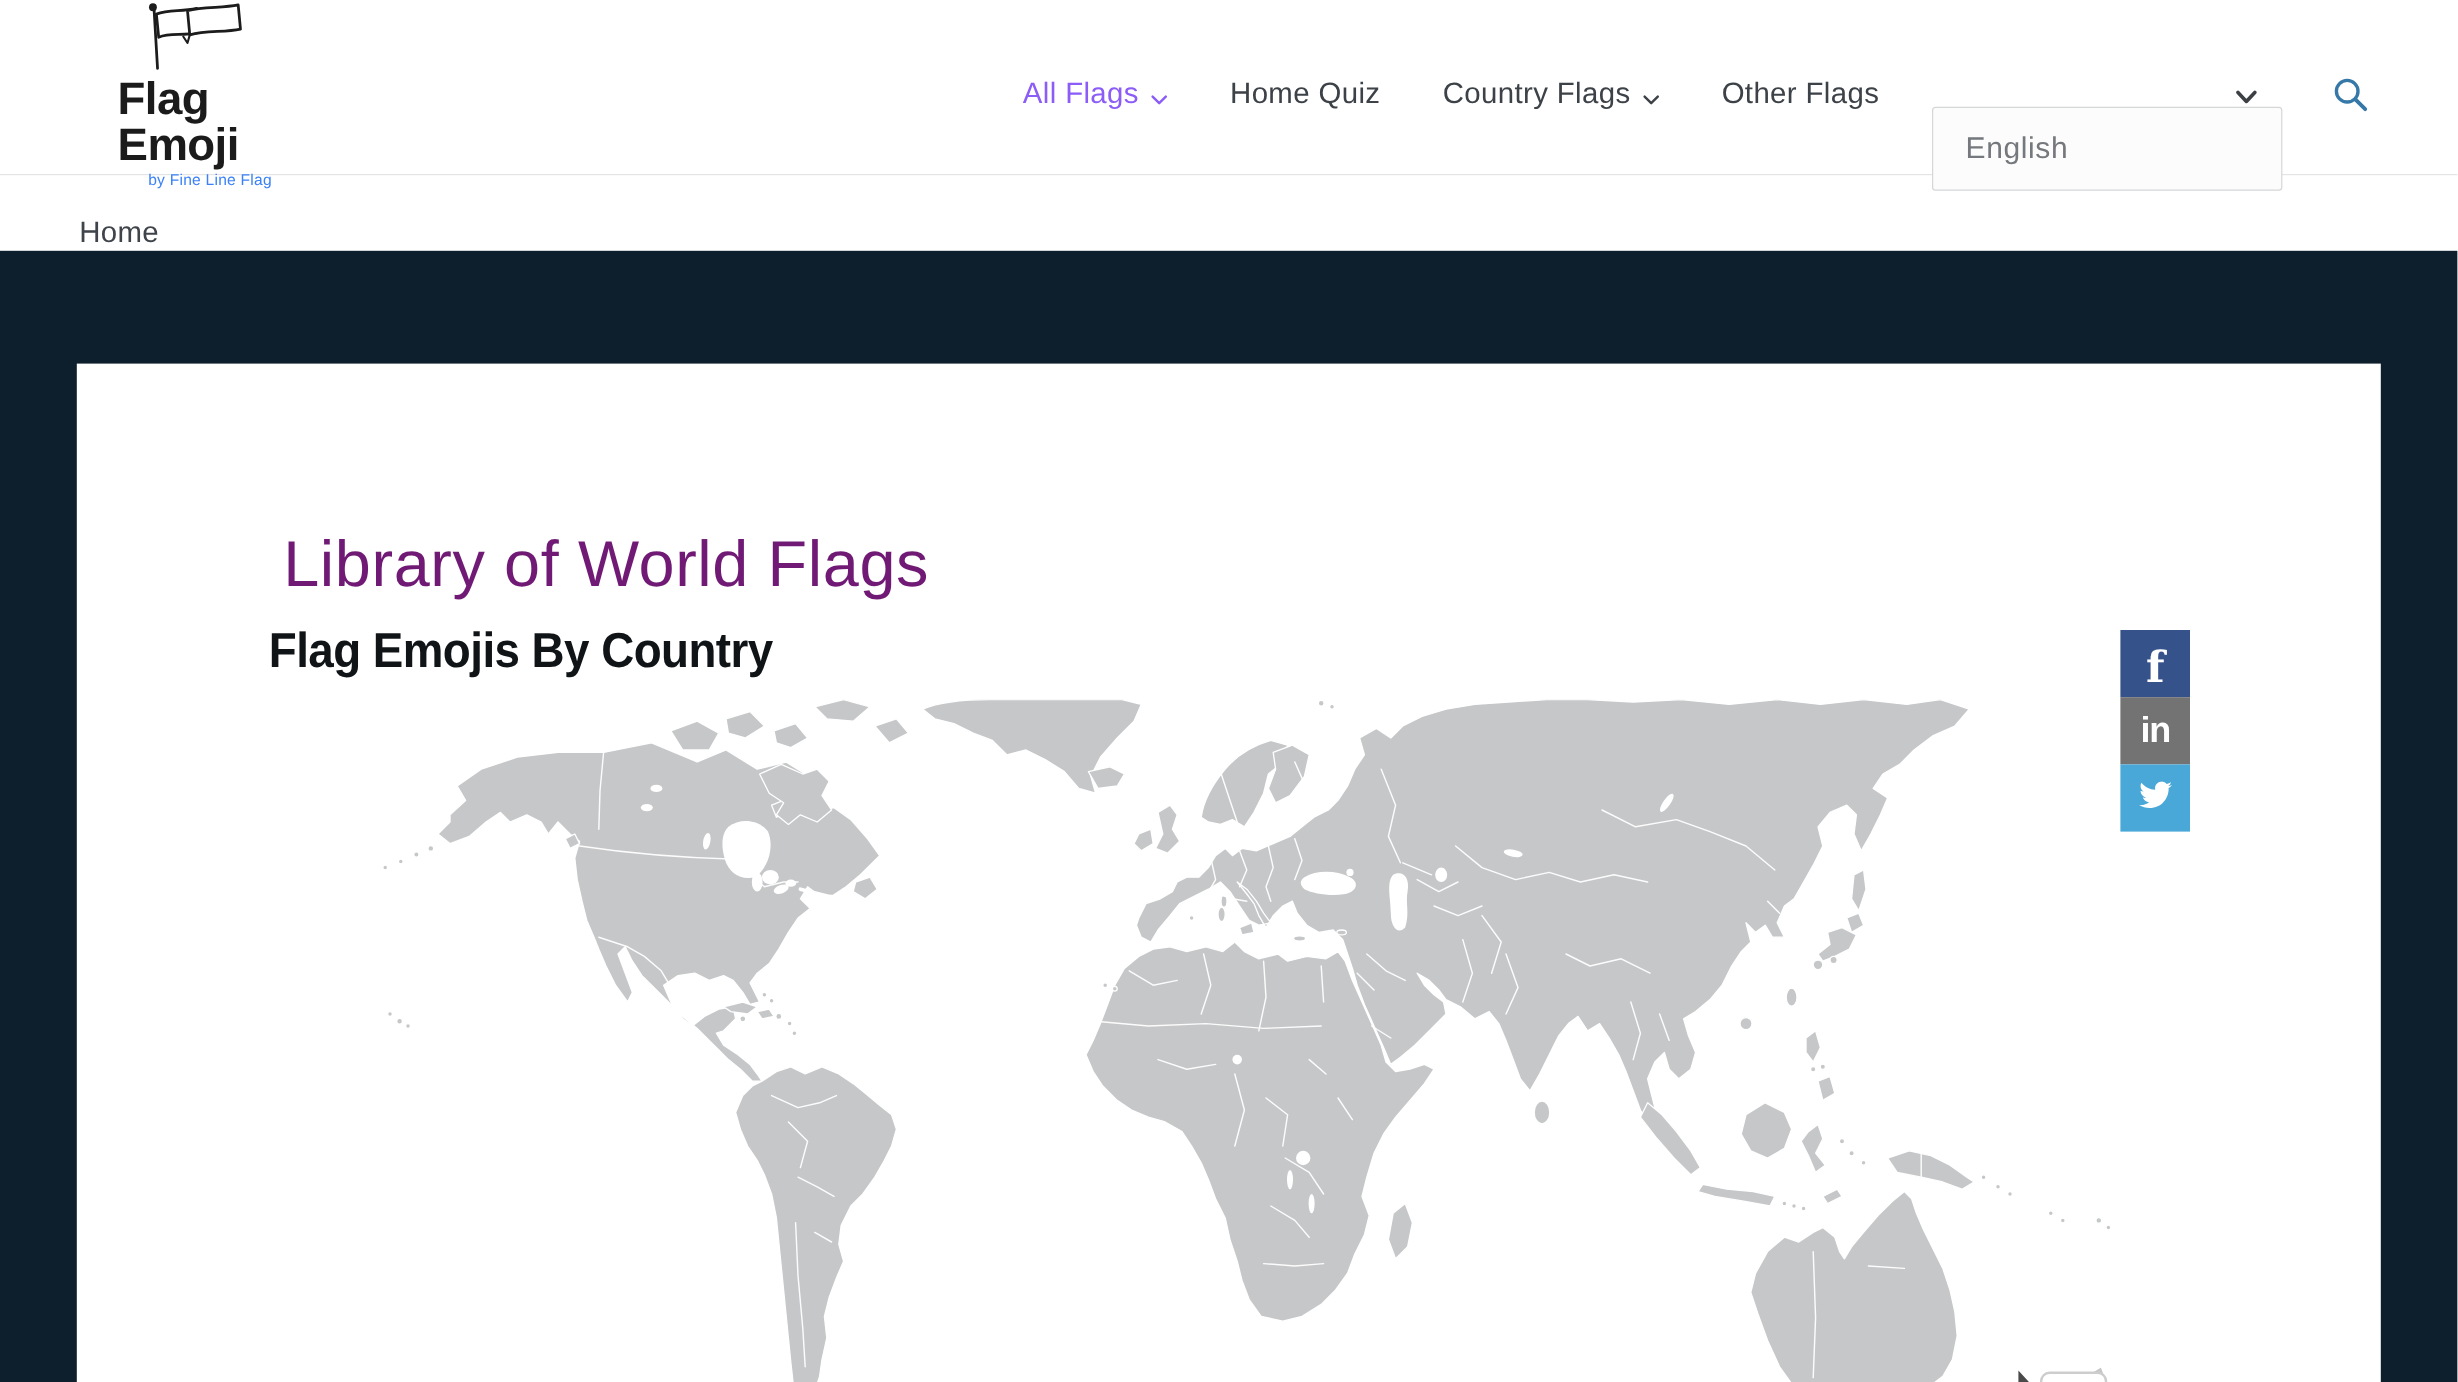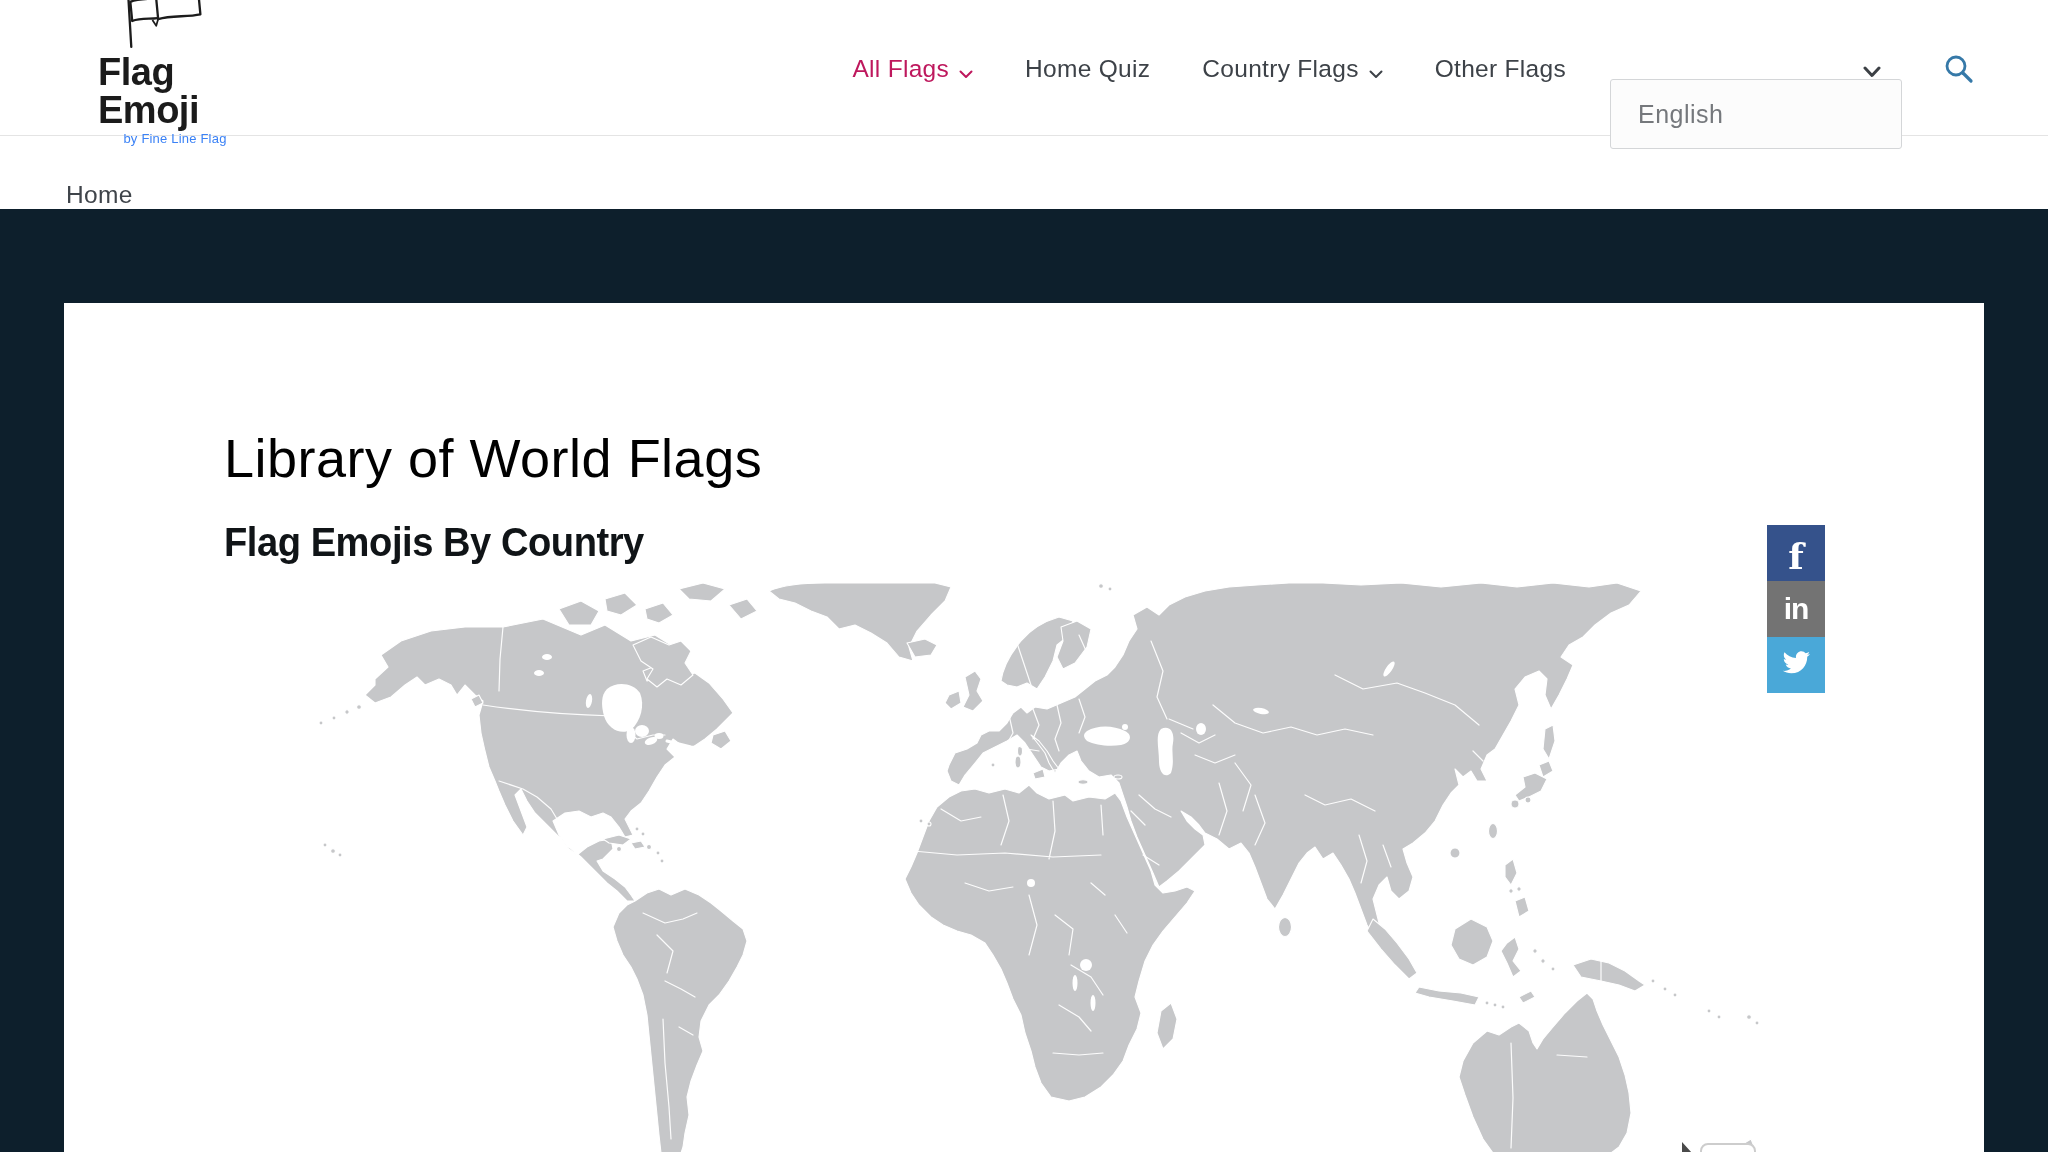--- a/index.html
+++ b/index.html
@@ -4,21 +4,21 @@
 <style>
   html,body{margin:0;padding:0;}
   body{
     width:2048px;height:1152px;position:relative;overflow:hidden;
     background:#ffffff;
     font-family:"Liberation Sans", sans-serif;
     -webkit-font-smoothing:antialiased;
   }
   
   .site-header{
-    position:absolute;top:2px;left:0;right:0;height:134px;
+    position:absolute;top:12px;left:0;right:0;height:134px;
     background:#ffffff;border-bottom:1px solid #e4e4e4;
     display:flex;align-items:center;
     padding:0 72px 0 98px;box-sizing:border-box;z-index:10;
   }
   .logo{display:flex;flex-direction:column;width:180px;flex:0 0 auto;}
   .logo-flag{margin-left:16px;}
   .logo-title{
     font-size:38px;font-weight:bold;color:#1b1b1b;letter-spacing:-0.5px;
     line-height:1;margin-top:-2px;
   }
@@ -53,22 +53,22 @@
     display:flex;align-items:flex-end;padding-left:66px;box-sizing:border-box;
   }
   .breadcrumb-link{font-size:24.5px;color:#3f444a;letter-spacing:0.3px;cursor:pointer;}
   
   .hero{position:absolute;top:209px;left:0;right:0;bottom:0;background:#0d1f2c;}
   .card{
     position:absolute;left:64px;top:94px;width:1920px;height:860px;
     background:#ffffff;
   }
   .page-title{
-    position:absolute;left:160px;top:124px;margin:0;
-    font-size:54px;font-weight:500;color:#000000;letter-spacing:0.5px;
+    position:absolute;left:160px;top:124px;margin:12px;
+    font-size:54px;font-weight:500;color:#701a75;letter-spacing:0.5px;
   }
   .section-title{
     position:absolute;left:160px;top:216px;margin:0;
     font-size:41px;font-weight:bold;color:#101417;letter-spacing:-0.5px;
     transform:scaleX(0.93);transform-origin:left center;white-space:nowrap;
   }
   .world-map{position:absolute;left:249px;top:280px;}
   .land{fill:#c6c7c9;stroke:#ffffff;stroke-width:1.1;stroke-linejoin:round;}
   .water{fill:#ffffff;stroke:none;}
   .inner-borders{fill:none;stroke:#ffffff;stroke-width:1.2;stroke-linejoin:round;stroke-linecap:round;opacity:0.95;}
@@ -102,21 +102,21 @@
           <path d="M46,29 L44,36 L40,30" stroke-width="1.8"></path>
         </g>
         <circle cx="14" cy="5" r="3.4" fill="#1c1c1c"></circle>
       </svg>
     </span>
     <span class="logo-title">Flag Emoji</span>
     <span class="logo-tagline">by Fine Line Flag</span>
   </div>
 
   <nav class="main-nav">
-    <div class="nav-item" style="color: #be185d;">
+    <div class="nav-item" style="color: #8b5cf6;">
       <span>All Flags</span>
       <span class="caret">
         <svg width="14" height="9" viewBox="0 0 14 9">
             <polyline points="1.5,1.5 7,7 12.5,1.5" fill="none" stroke="currentColor" stroke-width="2" stroke-linecap="round" stroke-linejoin="round"></polyline>
           </svg>
       </span>
     </div>
     <div class="nav-item">
       <span>Home Quiz</span>
     </div>

